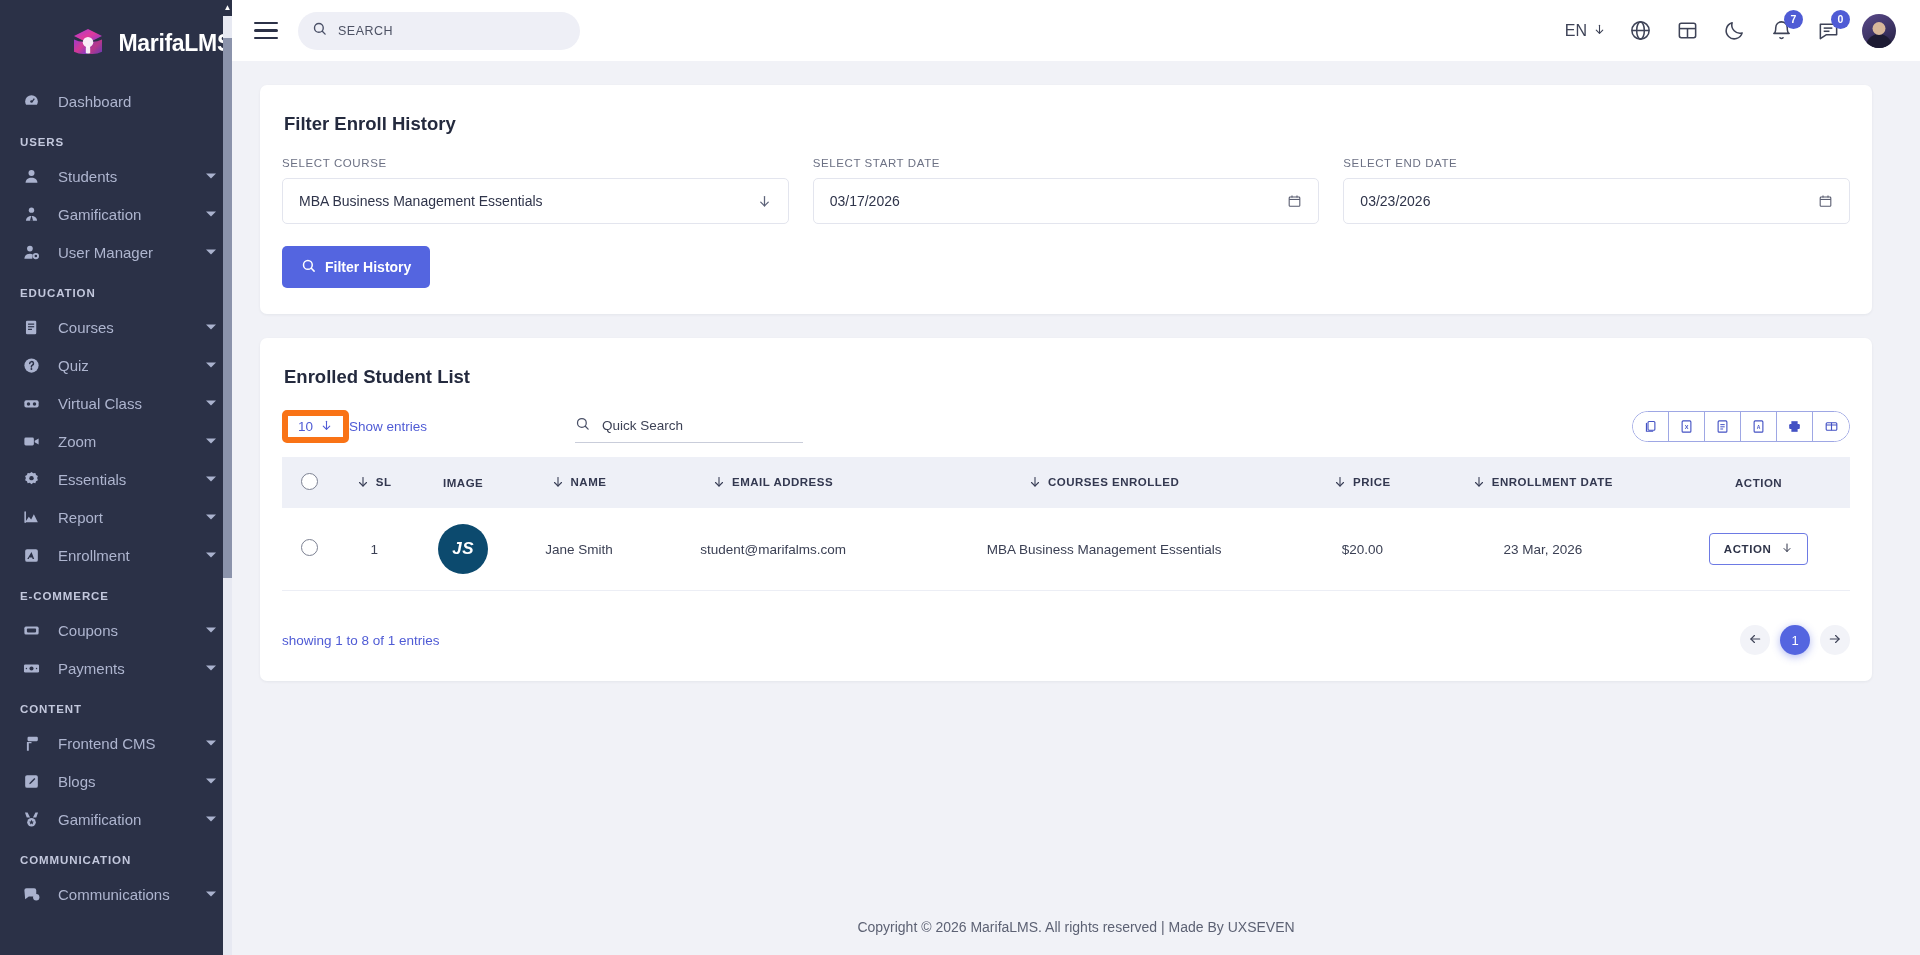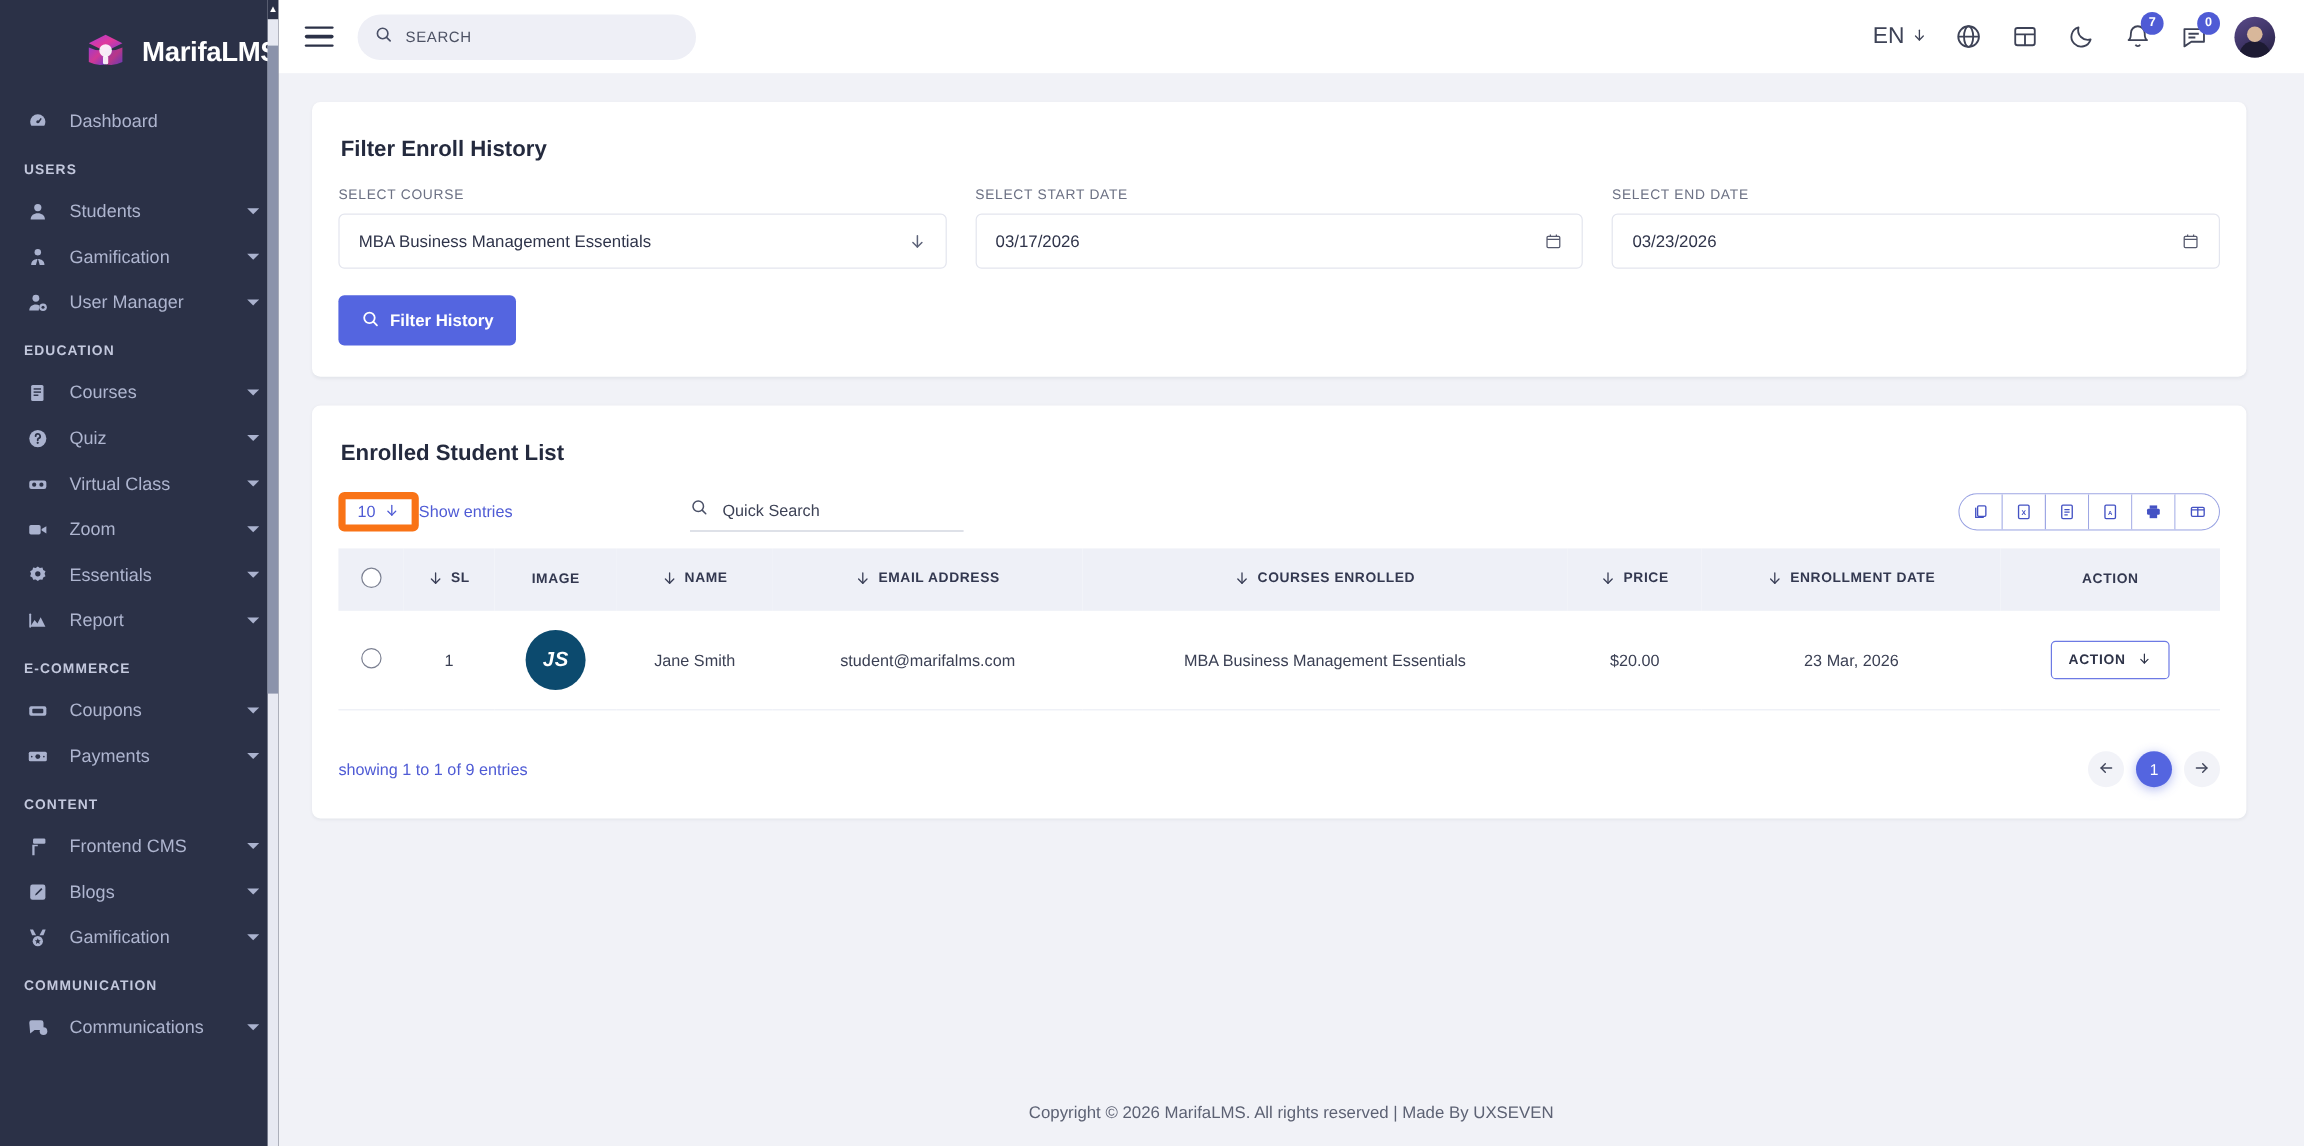--- a/index.html
+++ b/index.html
@@ -94,21 +94,21 @@
   .search-box svg { width: 15px; height: 15px; color: #4a5067; flex: 0 0 15px; }
   .search-text {
     margin-left: 11px; font-size: 12.5px; color: #4d5264;
     letter-spacing: .5px;
   }
   .topbar-right {
     margin-left: auto; display: flex; align-items: center; gap: 21px;
   }
   .lang {
     display: flex; align-items: center; gap: 6px; cursor: pointer;
-    font-size: 19px; color: #3e4357; font-weight: 500;
+    font-size: 16px; color: #3e4357; font-weight: 500;
   }
   .icon-btn {
     width: 26px; height: 26px; color: #3e4357; cursor: pointer;
     display: flex; align-items: center; justify-content: center; position: relative;
   }
   .icon-btn svg { width: 23px; height: 23px; display: block; }
   .badge {
     position: absolute; top: -8px; right: -9px;
     min-width: 19px; height: 19px; padding: 0 4px;
     background: #4f5bd5; color: #fff; border-radius: 10px;
@@ -405,20 +405,30 @@
             <span class="nav-caret"></span>
           </div>
           <div class="nav-item">
             <span class="nav-icon">
               <svg viewBox="0 0 24 24">
                 <path d="M4 18V5" stroke="currentColor" stroke-width="2" stroke-linecap="round"></path>
                 <path d="M4 18l4.6-7 3 3.6L15 8l5 10z" fill="currentColor"></path>
               </svg>
             </span>
             <span class="nav-label">Report</span>
+            <span class="nav-caret"></span>
+          </div>
+          <div class="nav-item">
+            <span class="nav-icon">
+              <svg viewBox="0 0 24 24">
+                <rect x="4" y="4" width="16" height="16" rx="2.4" fill="currentColor"></rect>
+                <path d="M12 7.5l3.4 9h-2l-.6-1.9h-3.6L8.6 16.5h-2z" fill="#2b3147"></path>
+              </svg>
+            </span>
+            <span class="nav-label">Enrollment</span>
             <span class="nav-caret"></span>
           </div>
           <div class="nav-section-label">E-COMMERCE</div>
           <div class="nav-item">
             <span class="nav-icon">
               <svg viewBox="0 0 24 24">
                 <rect x="3" y="7" width="18" height="10" rx="2" fill="currentColor"></rect>
                 <rect x="6.2" y="9.6" width="11.6" height="4.8" rx="1" fill="#2b3147"></rect>
               </svg>
             </span>
@@ -789,21 +799,21 @@
                         <polyline points="6,13 12,19 18,13"></polyline>
                     </svg>
                   </span>
                 </button>
               </td>
             </tr>
           </tbody>
         </table>
 
         <div class="tbl-footer">
-          <span class="entries-info">showing 1 to 1 of 9 entries</span>
+          <span class="entries-info">showing 1 to 8 of 1 entries</span>
           <div class="pager">
             <button class="pg-btn">
               <span>
                 <svg viewBox="0 0 24 24" fill="none" stroke="currentColor" stroke-width="2" stroke-linecap="round" stroke-linejoin="round">
                   <line x1="20" y1="12" x2="5" y2="12"></line>
                     <polyline points="11,6 5,12 11,18"></polyline>
                 </svg>
               </span>
             </button>
             <button class="pg-num">1</button>

